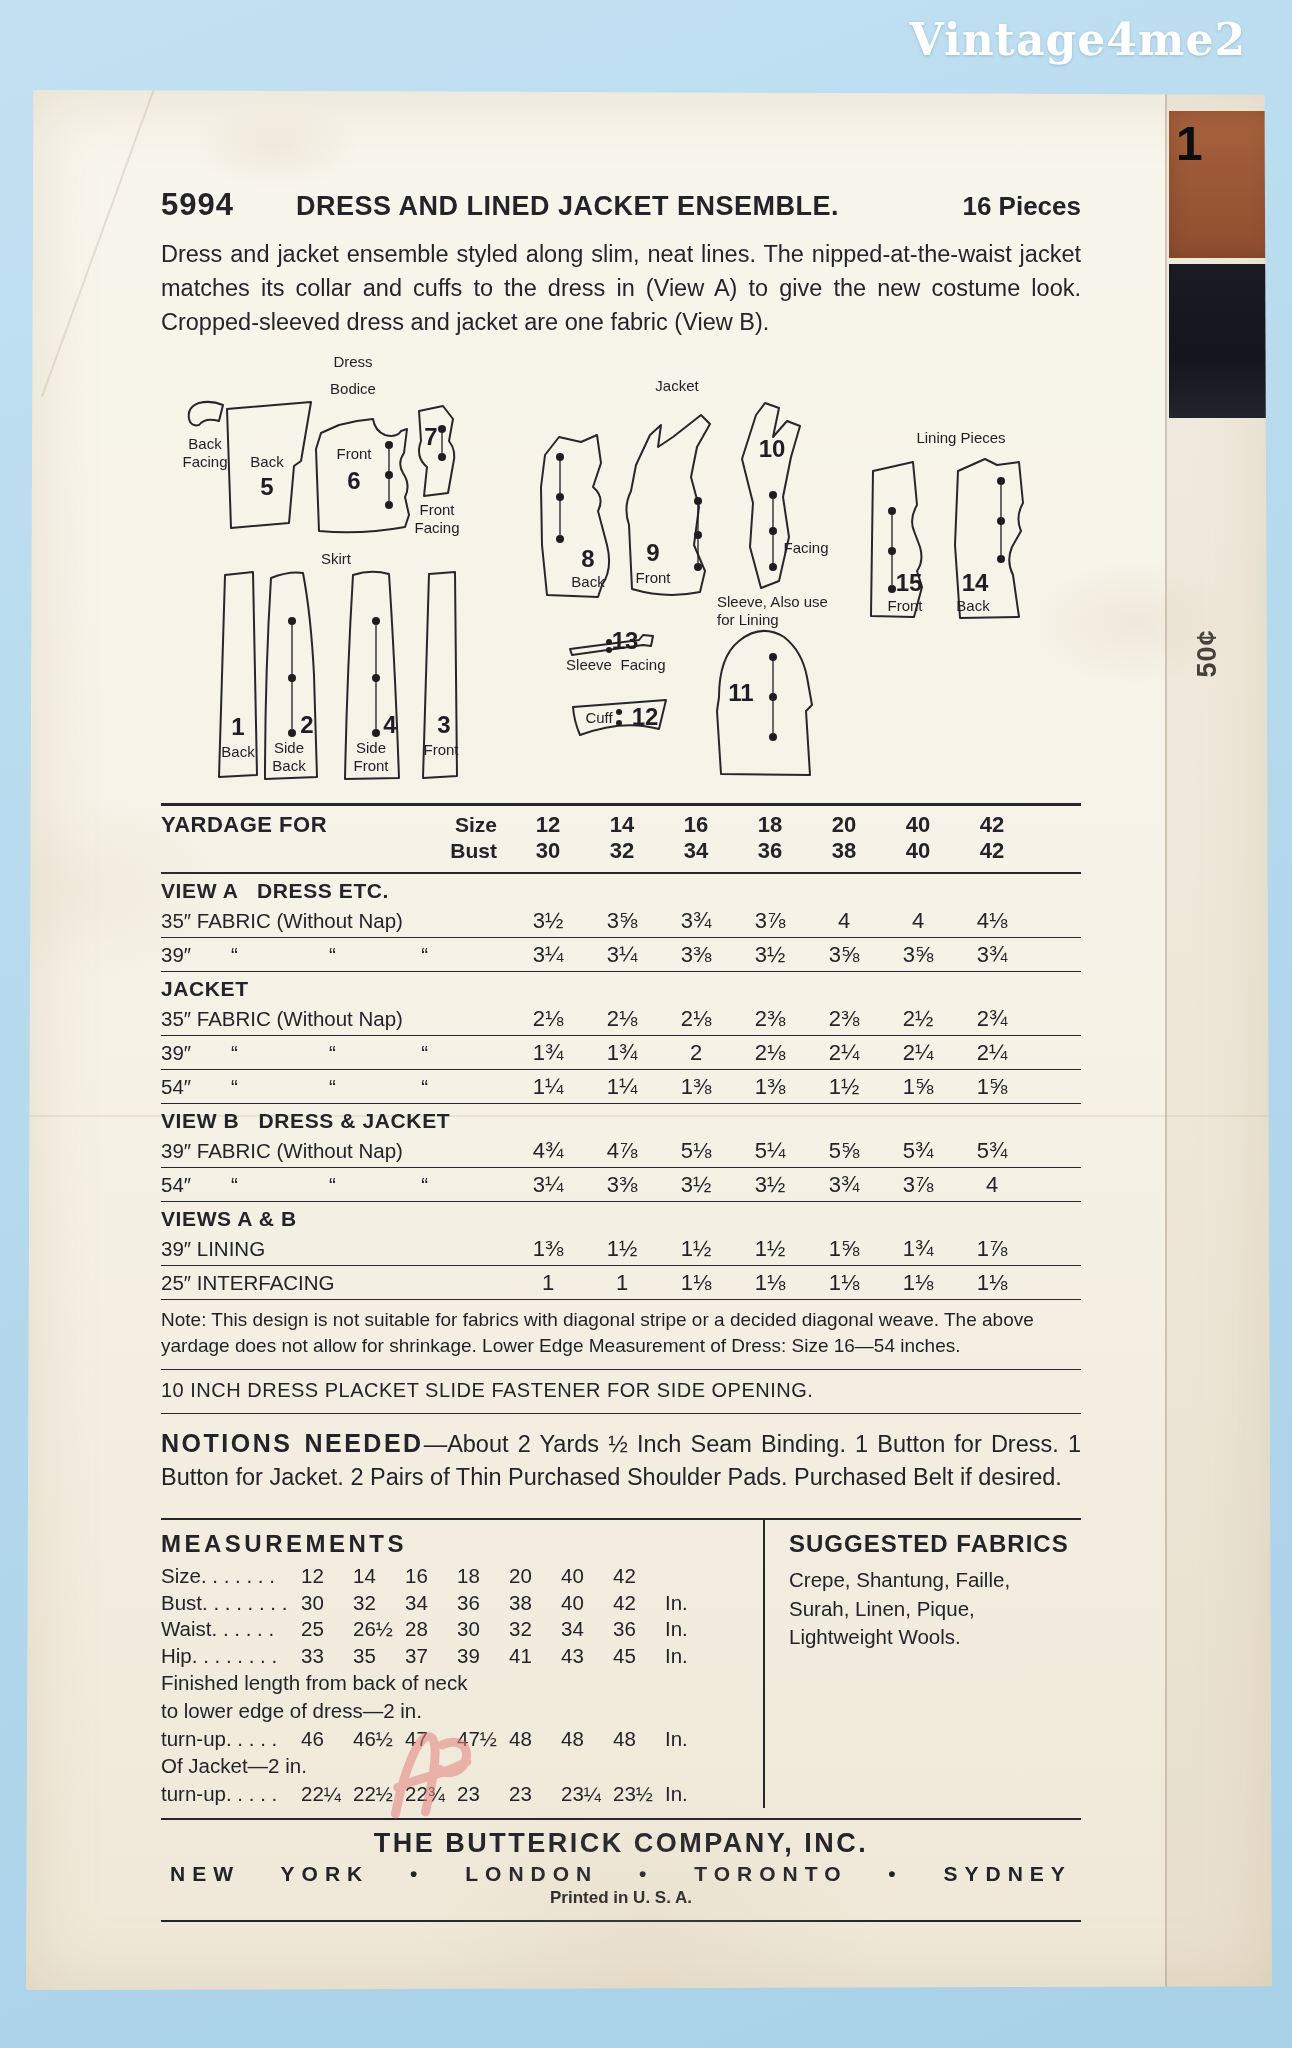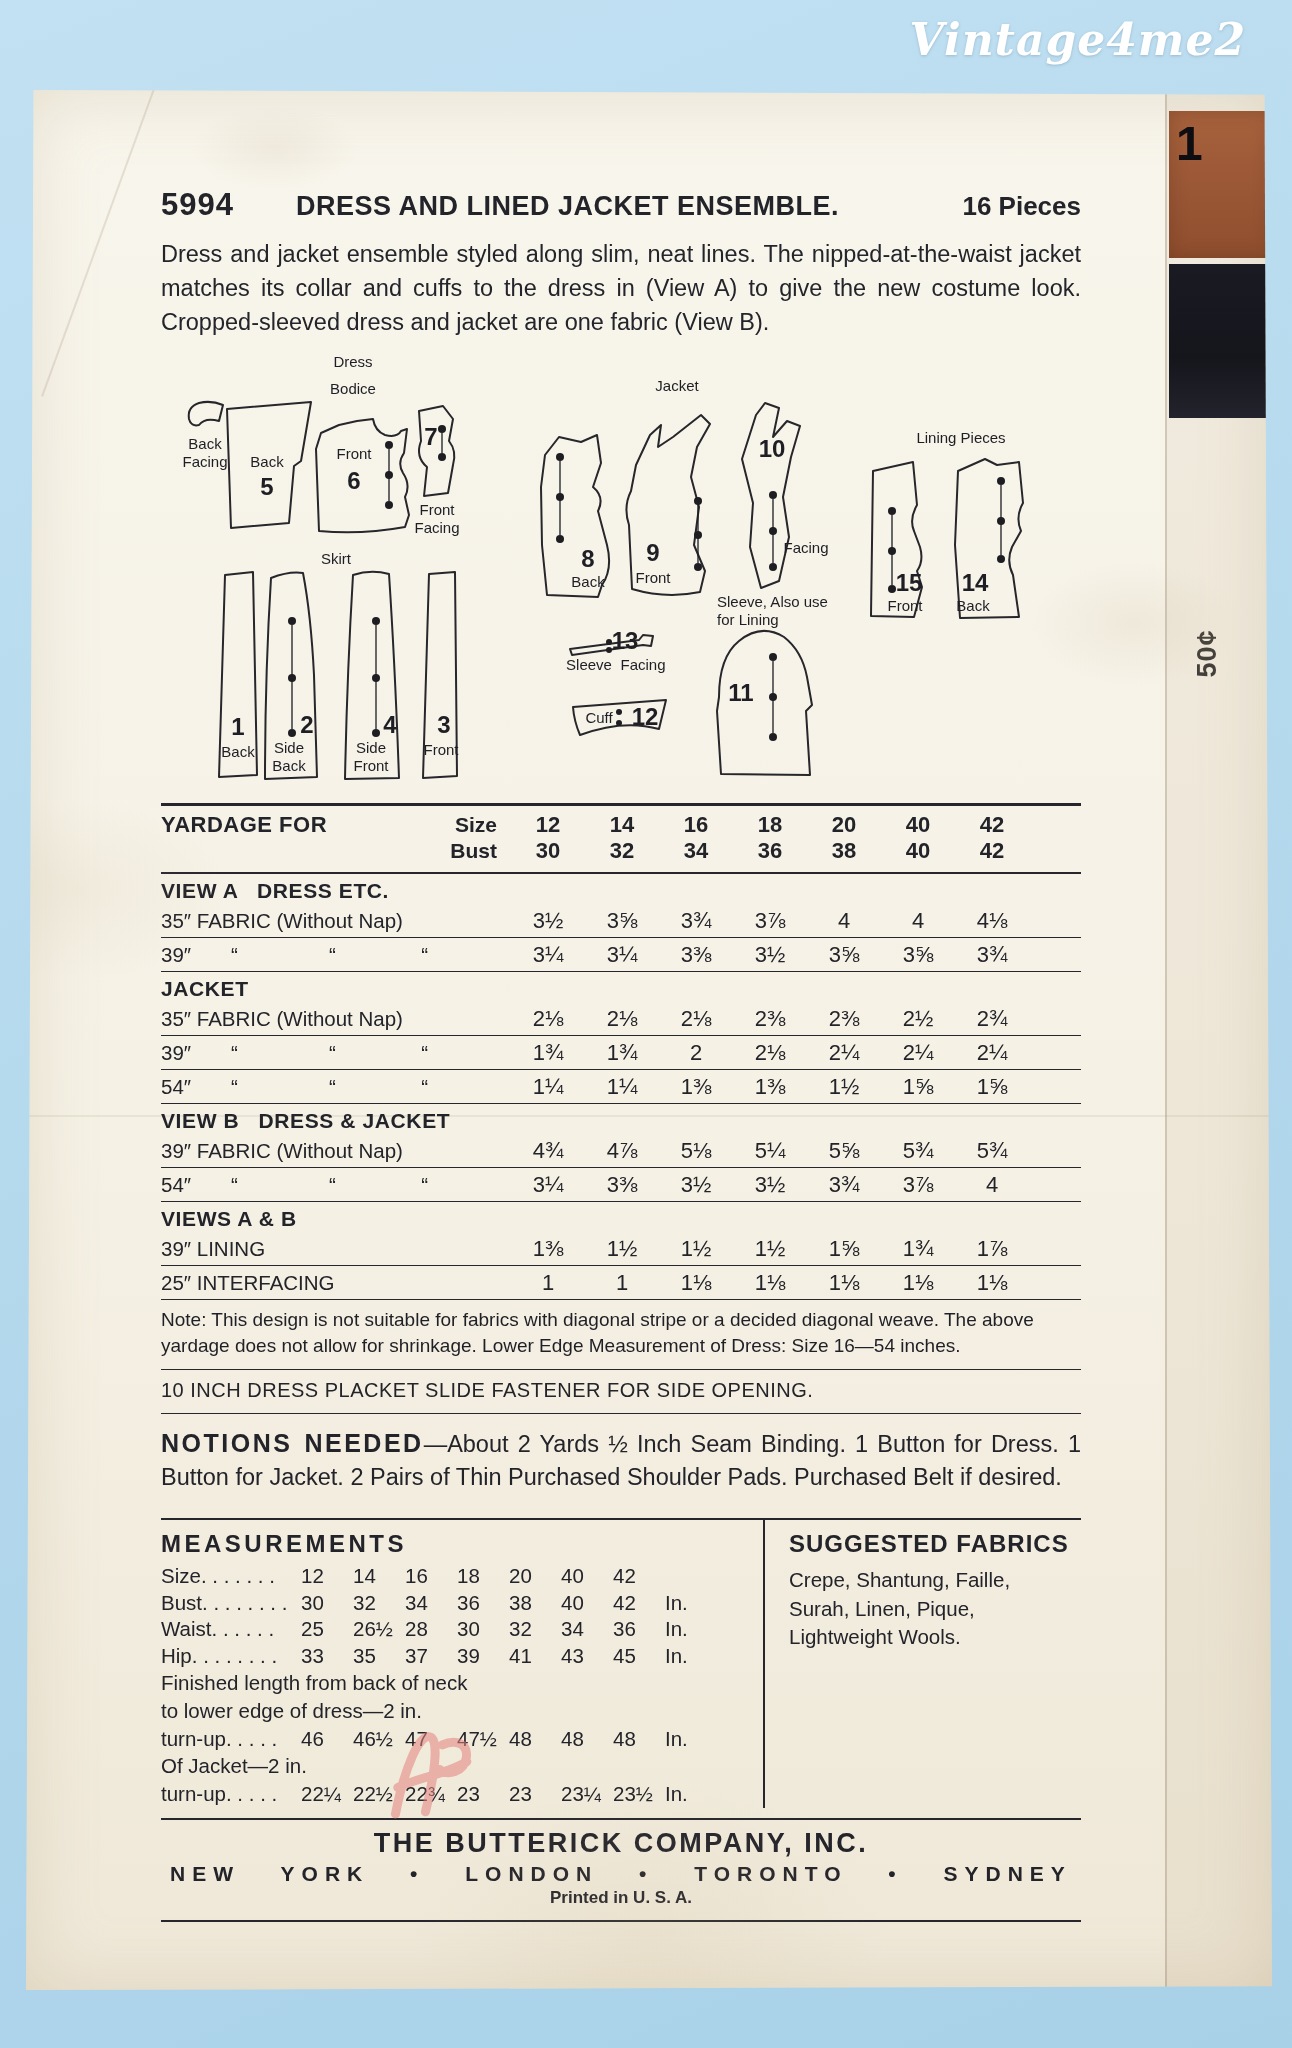--- a/index.html
+++ b/index.html
@@ -3,21 +3,21 @@
 <meta charset="utf-8">
 <style>
   html,body{margin:0;padding:0;}
   body{
     width:1292px;height:2048px;position:relative;overflow:hidden;
     background:linear-gradient(160deg,#c2e1f3 0%,#b5d9ed 45%,#a8d1e8 100%);
     font-family:"Liberation Sans","DejaVu Sans",sans-serif;color:#23232a;
   }
   .watermark{
     position:absolute;top:14px;right:46px;z-index:5;
-    font-family:"DejaVu Serif",serif;font-style:italic;font-weight:bold;
+    font-family:"DejaVu Serif",serif;font-weight:bold;
     font-size:44px;color:#ffffff;letter-spacing:1px;text-shadow:0 1px 3px rgba(90,120,140,.35);
   }
   .paper{
     position:absolute;left:26px;top:90px;width:1246px;height:1902px;
     background:linear-gradient(180deg,#f8f5ec 0%,#f5f1e5 55%,#efe8d8 100%);
     box-shadow:inset 0 0 70px rgba(170,150,110,.25), 0 0 18px rgba(70,90,110,.35);
     clip-path:polygon(0.6% 0%,99.4% 0.25%,100% 99.7%,0% 99.9%);
   }
   .stains{position:absolute;inset:0;pointer-events:none;
     background:

